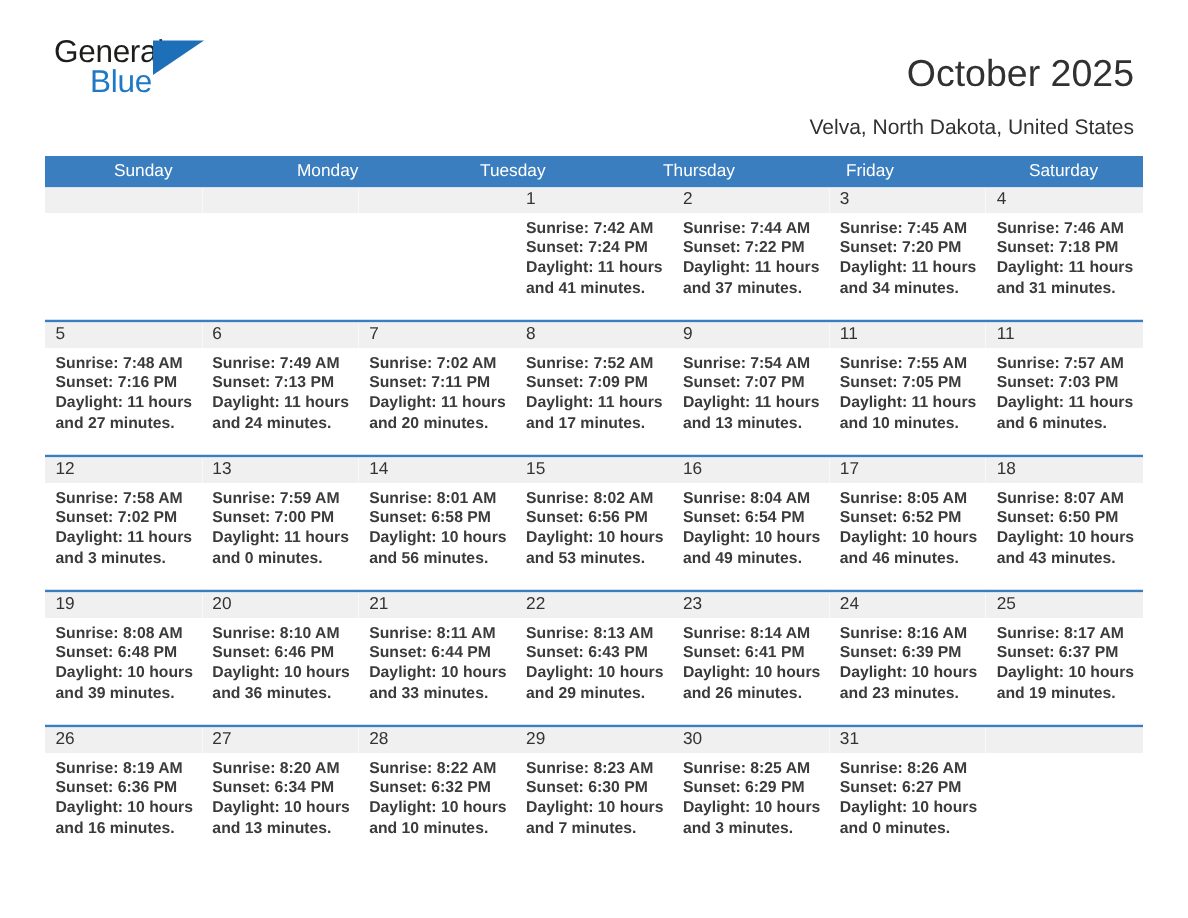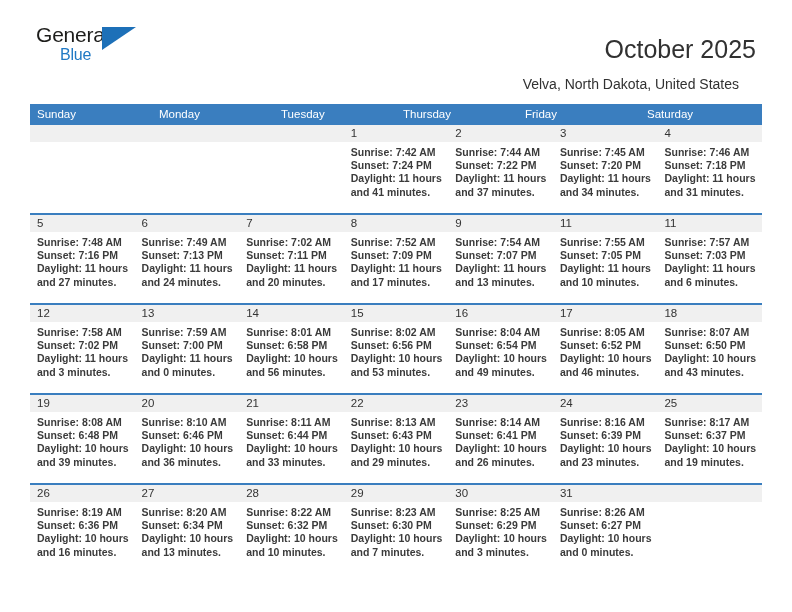--- a/index.html
+++ b/index.html
@@ -45,21 +45,21 @@
     font-size: 21px;
     line-height: 24px;
     letter-spacing: -0.2px;
     color: #1d1d1b;
     font-family: "Liberation Sans", sans-serif;
   }
   .logo-blue {
     position: absolute;
     left: 24px;
     top: 20px;
-    font-size: 16px;
+    font-size: 21px;
     line-height: 24px;
     letter-spacing: -0.2px;
     color: #2079c4;
     font-family: "Liberation Sans", sans-serif;
   }
   .logo-tri {
     position: absolute;
     left: 66px;
     top: 4px;
     width: 0;
@@ -73,21 +73,21 @@
     right: 36px;
     top: 34px;
     font-size: 25px;
     line-height: 30px;
     color: #313131;
     text-align: right;
     white-space: nowrap;
   }
   .subtitle {
     position: absolute;
-    right: 53px;
+    right: 36px;
     top: 75px;
     font-size: 14px;
     line-height: 18px;
     color: #313131;
     text-align: right;
     white-space: nowrap;
   }
 
   
   .calendar {
@@ -105,20 +105,21 @@
   }
   .weekday {
     flex: 1 1 0;
     font-size: 11.5px;
     line-height: 21px;
     color: #ffffff;
     padding-left: 7px;
     box-sizing: border-box;
     overflow: hidden;
     white-space: nowrap;
+    margin-left: 39px;
   }
 
   .week-row {
     display: flex;
     width: 732px;
     height: 90px;
     border-top: 2px solid #3a7ebf;
     box-sizing: border-box;
   }
   .week-row.first {

